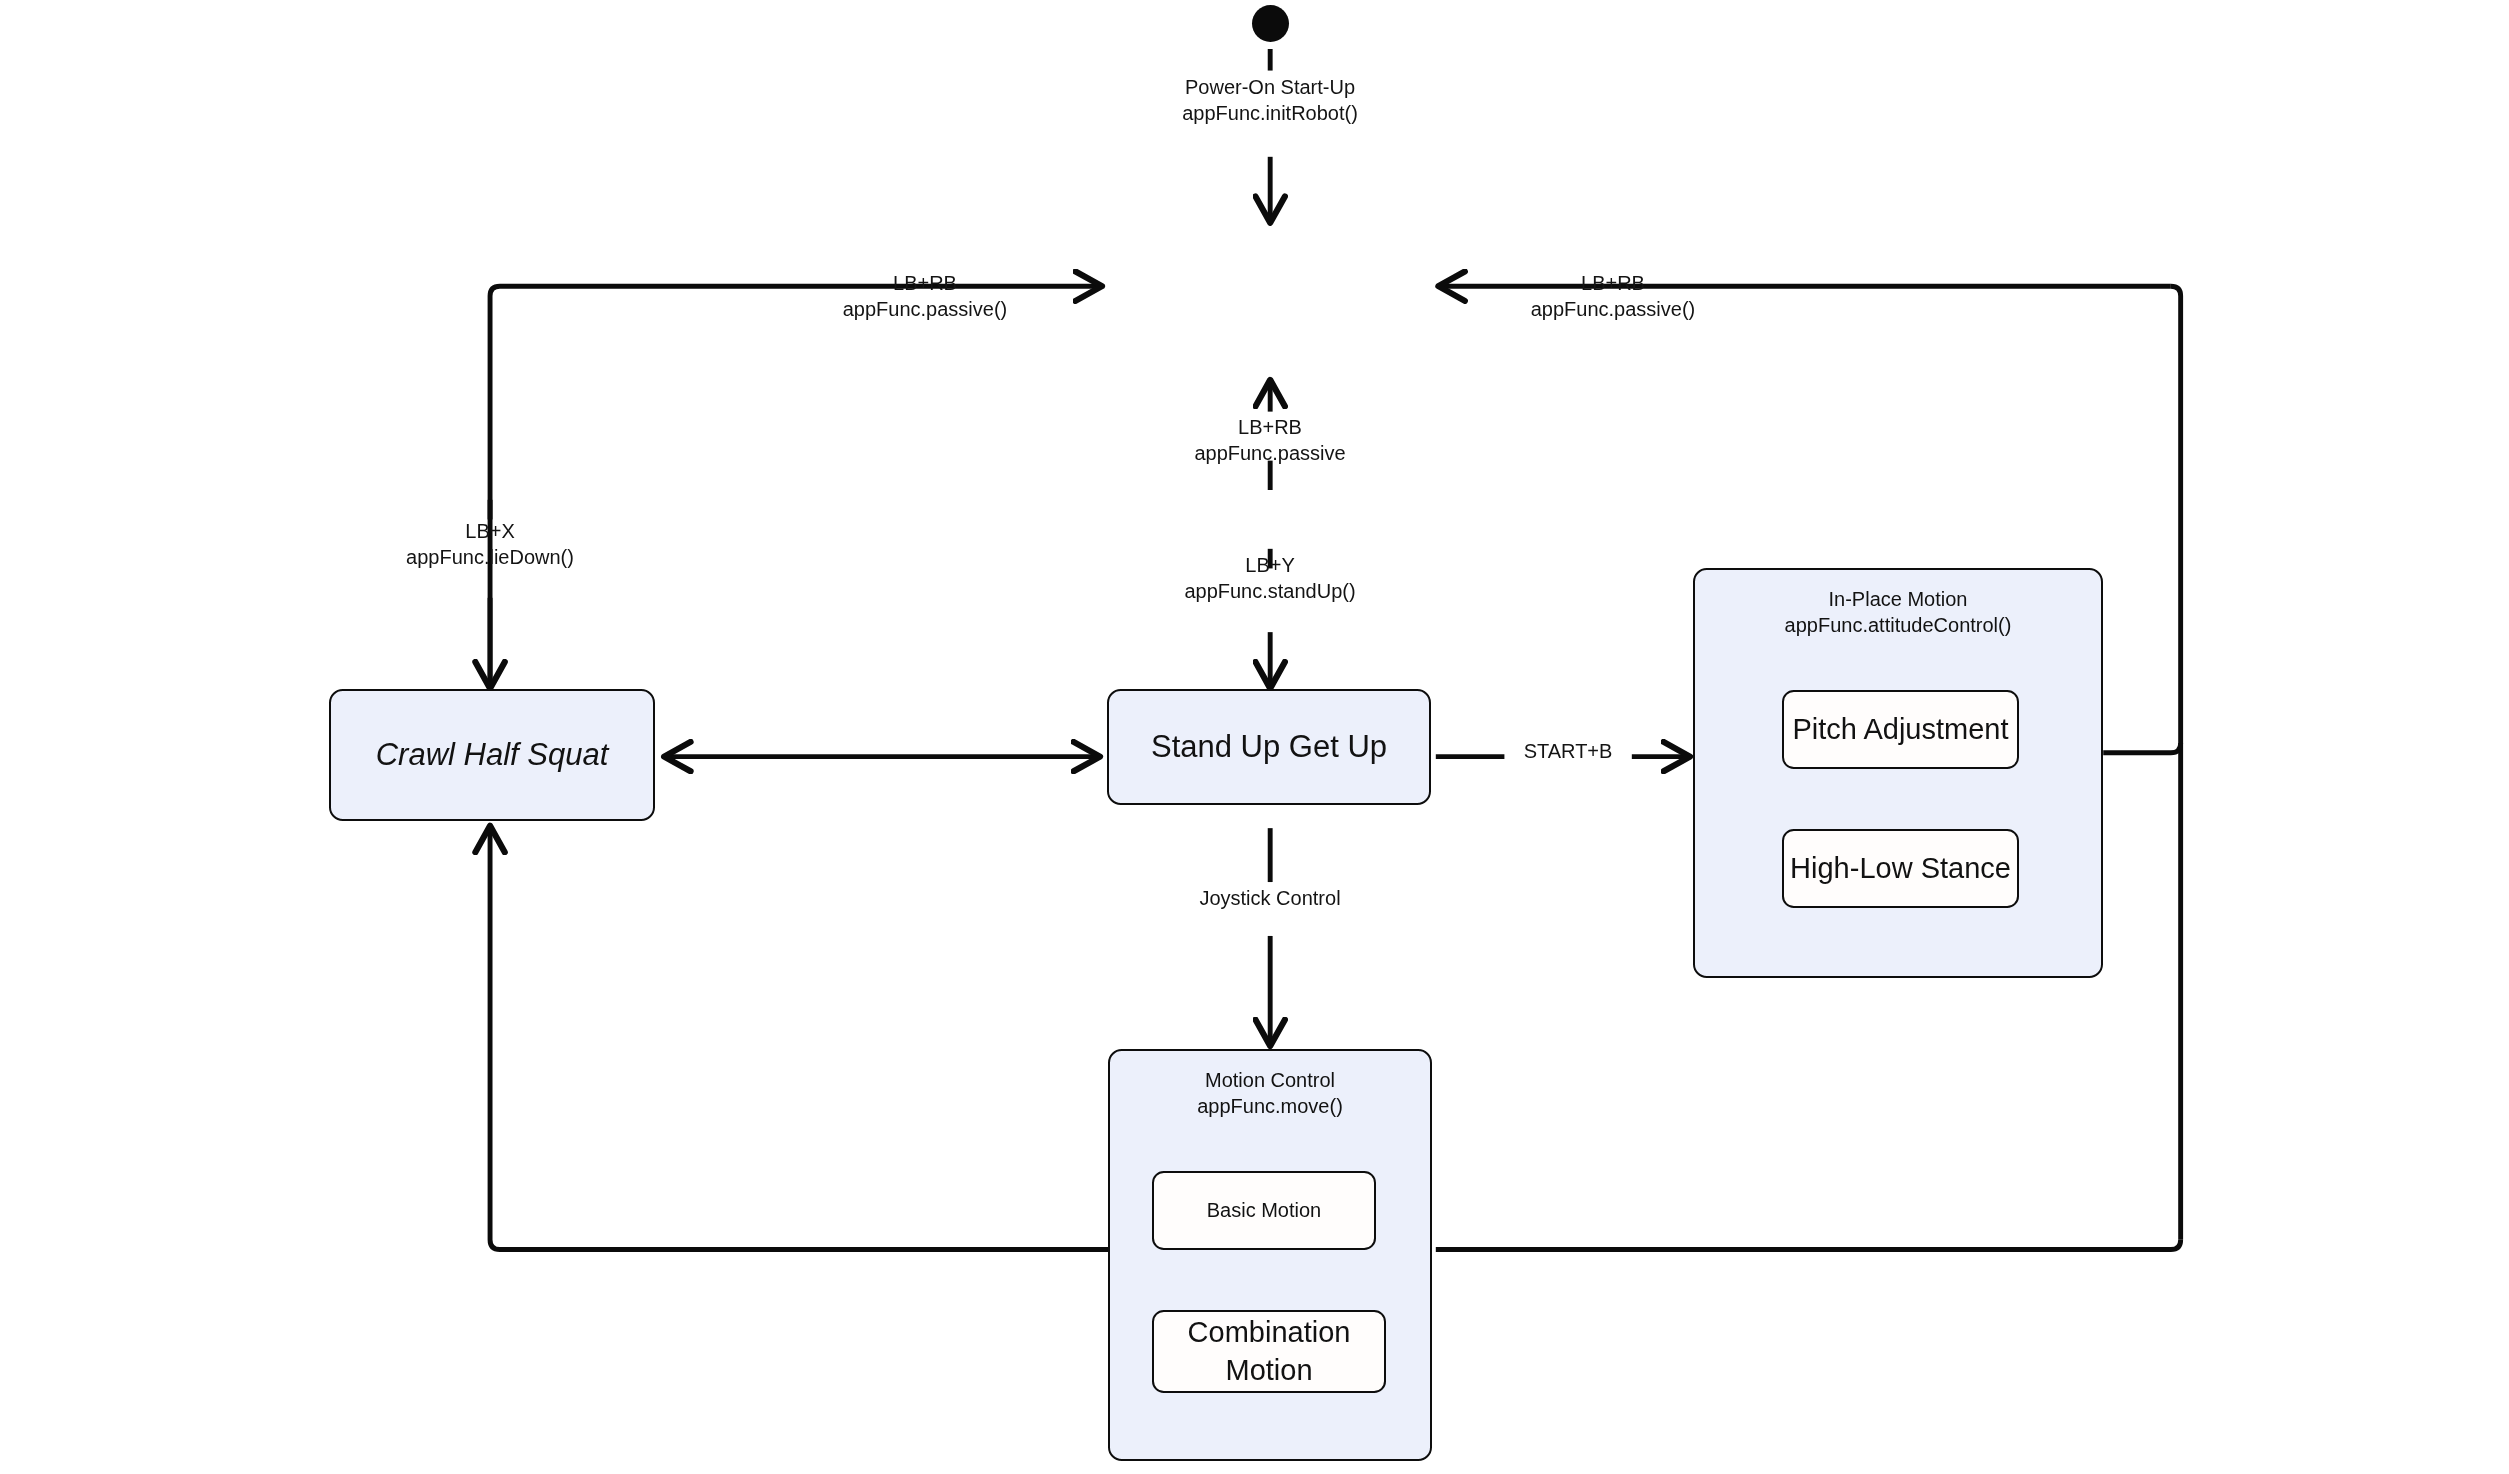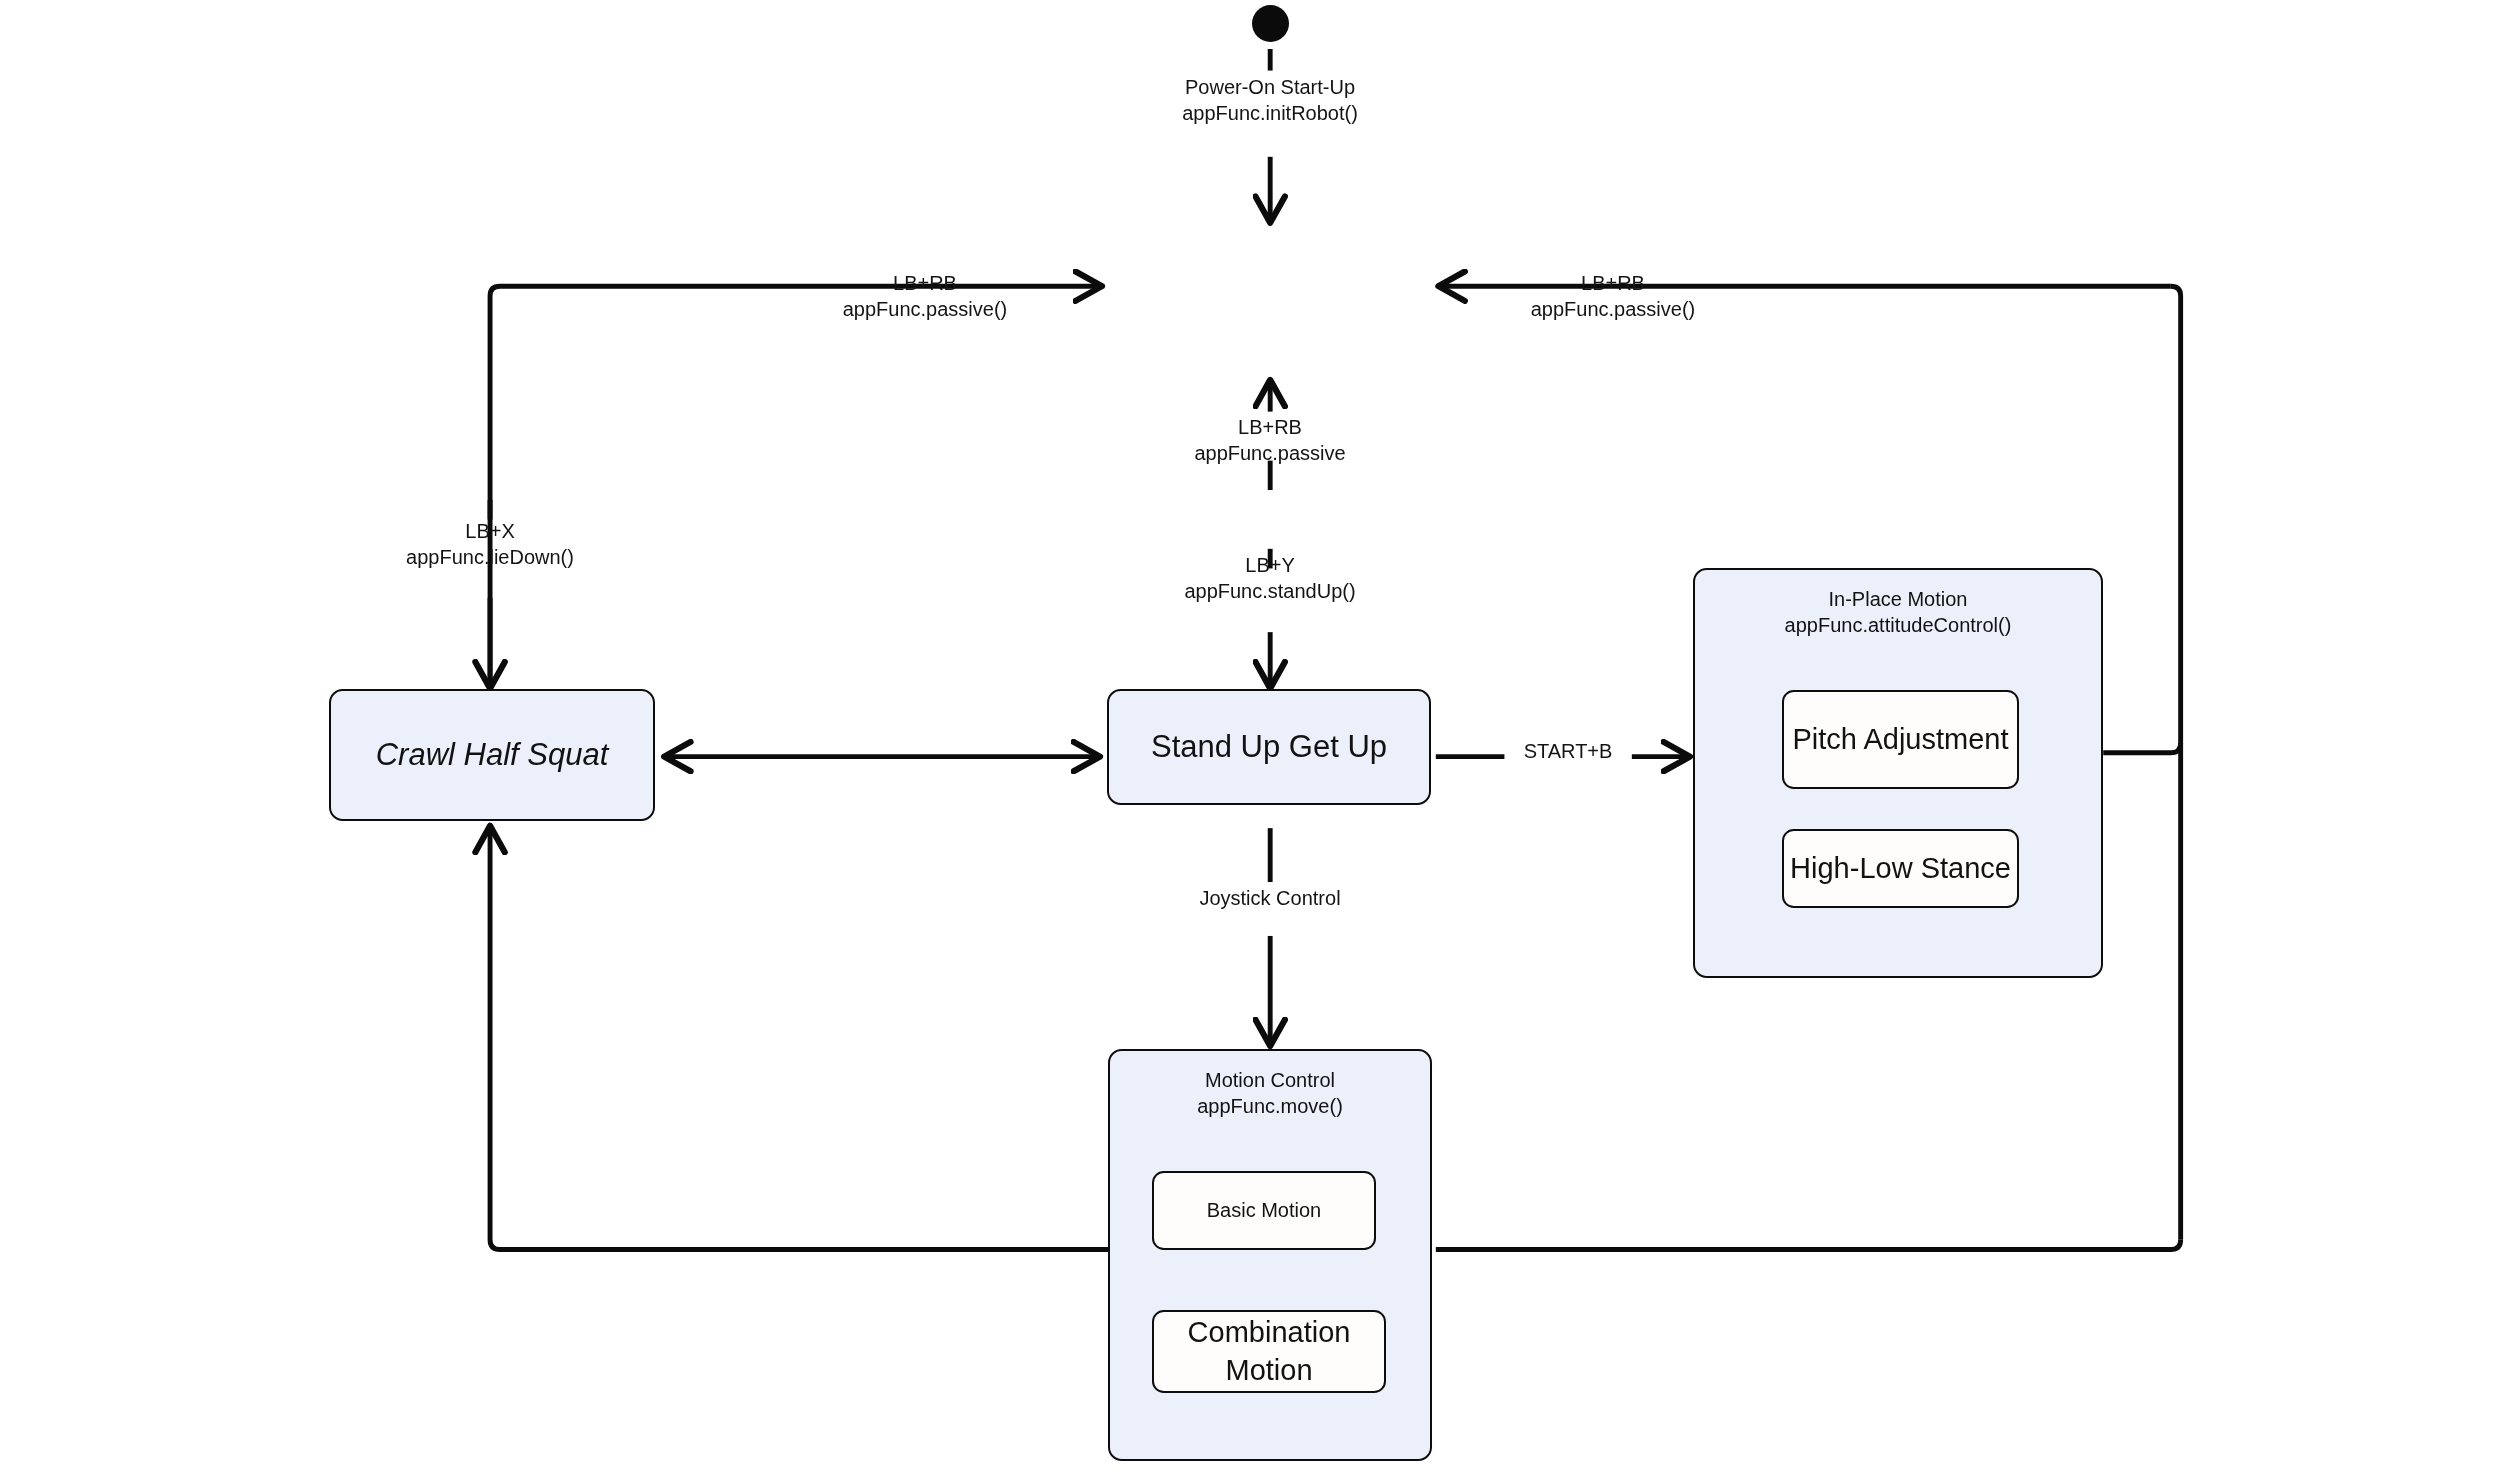--- a/index.html
+++ b/index.html
@@ -183,21 +183,21 @@
 
   <div class="edge-label f31" style="left:1568px; top:738px; transform:translateX(-50%);">
     <span class="line">START+B</span>
   </div>
 
   <div class="group" style="left:1693px; top:568px; width:410px; height:410px;">
     <div class="group-title f31" style="top:15.7px;">
       <span class="line">In-Place Motion</span>
       <span class="line">appFunc.attitudeControl()</span>
     </div>
-    <div class="subnode f30" style="left:87px; top:120px; width:237px; height:99px;">
+    <div class="subnode f30" style="left:87px; top:120px; width:237px; height:79px;">
       <span class="line">Pitch Adjustment</span>
     </div>
     <div class="subnode f30" style="left:87px; top:259px; width:237px; height:79px;">
       <span class="line">High-Low Stance</span>
     </div>
   </div>
 
   <div class="edge-label f31" style="left:1270px; top:885px; transform:translateX(-50%);">
     <span class="line">Joystick Control</span>
   </div>

